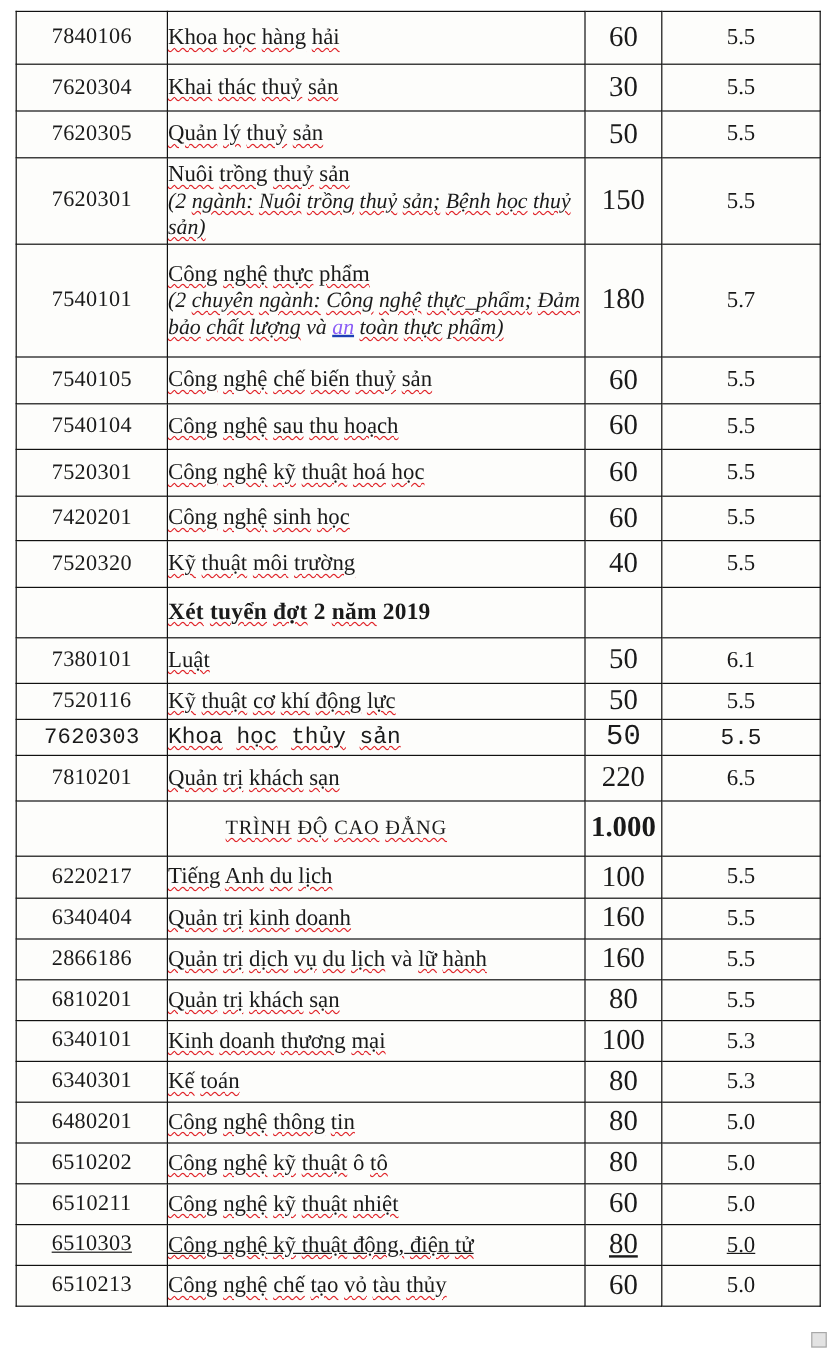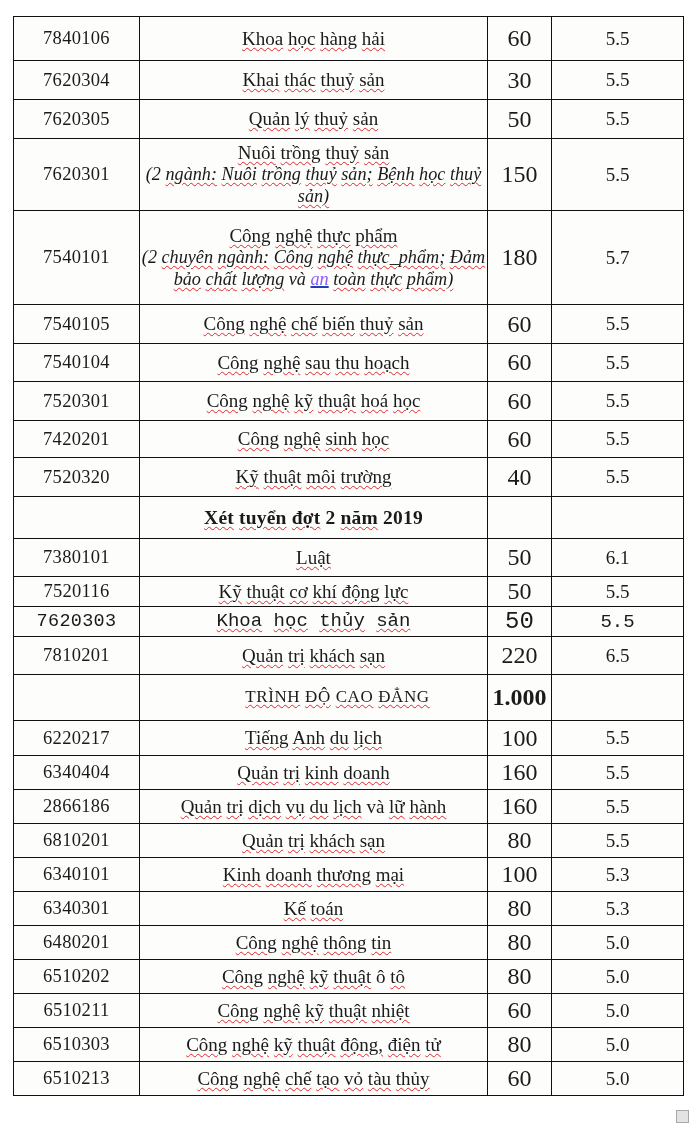--- a/index.html
+++ b/index.html
@@ -12,21 +12,21 @@
     height: 1134px;
     position: relative;
     overflow: hidden;
     font-family: "Liberation Serif", "DejaVu Serif", serif;
     color: #1a1a1a;
   }
 
   #doc-table {
     position: absolute;
     left: 13px;
-    top: 16px;
+    top: 9px;
     width: 670px;
     border-collapse: collapse;
     table-layout: fixed;
   }
   #doc-table td {
     border: 1.6px solid #111111;
     padding: 0;
     vertical-align: middle;
     background: #fdfdfb;
   }
@@ -37,21 +37,21 @@
   col.c-score { width: 132px; }
 
   .cell-code {
     font-size: 18.5px;
     text-align: center;
     letter-spacing: 0.3px;
     padding: 2px 0 2px 0;
   }
   .cell-name {
     font-size: 19px;
-    text-align: center;
+    text-align: left;
     padding: 3px 6px 4px 10px;
     line-height: 1.22;
   }
   .cell-quota {
     font-size: 24px;
     text-align: center;
     padding: 2px 0;
   }
   .cell-score {
     font-size: 19px;
@@ -319,21 +319,21 @@
         <td class="cell-score va-score-hi">5.0</td>
       </tr>
       <tr style="height: 34px;">
         <td class="cell-code va-bot">6510211</td>
         <td class="cell-name va-mid">
           <span class="name-main"><span class="sq">Công</span> <span class="sq">nghệ</span> <span class="sq">kỹ</span> <span class="sq">thuật</span> <span class="sq">nhiệt</span></span>
         </td>
         <td class="cell-quota va-top">60</td>
         <td class="cell-score va-score-hi">5.0</td>
       </tr>
-      <tr style="height: 34px;">
+      <tr style="height: 34px; text-decoration: underline;">
         <td class="cell-code va-bot">6510303</td>
         <td class="cell-name va-mid">
           <span class="name-main"><span class="sq">Công</span> <span class="sq">nghệ</span> <span class="sq">kỹ</span> <span class="sq">thuật</span> <span class="sq">động,</span> <span class="sq">điện</span> <span class="sq">tử</span></span>
         </td>
         <td class="cell-quota va-top">80</td>
         <td class="cell-score va-score-hi">5.0</td>
       </tr>
       <tr style="height: 34px;">
         <td class="cell-code va-bot">6510213</td>
         <td class="cell-name va-mid">

